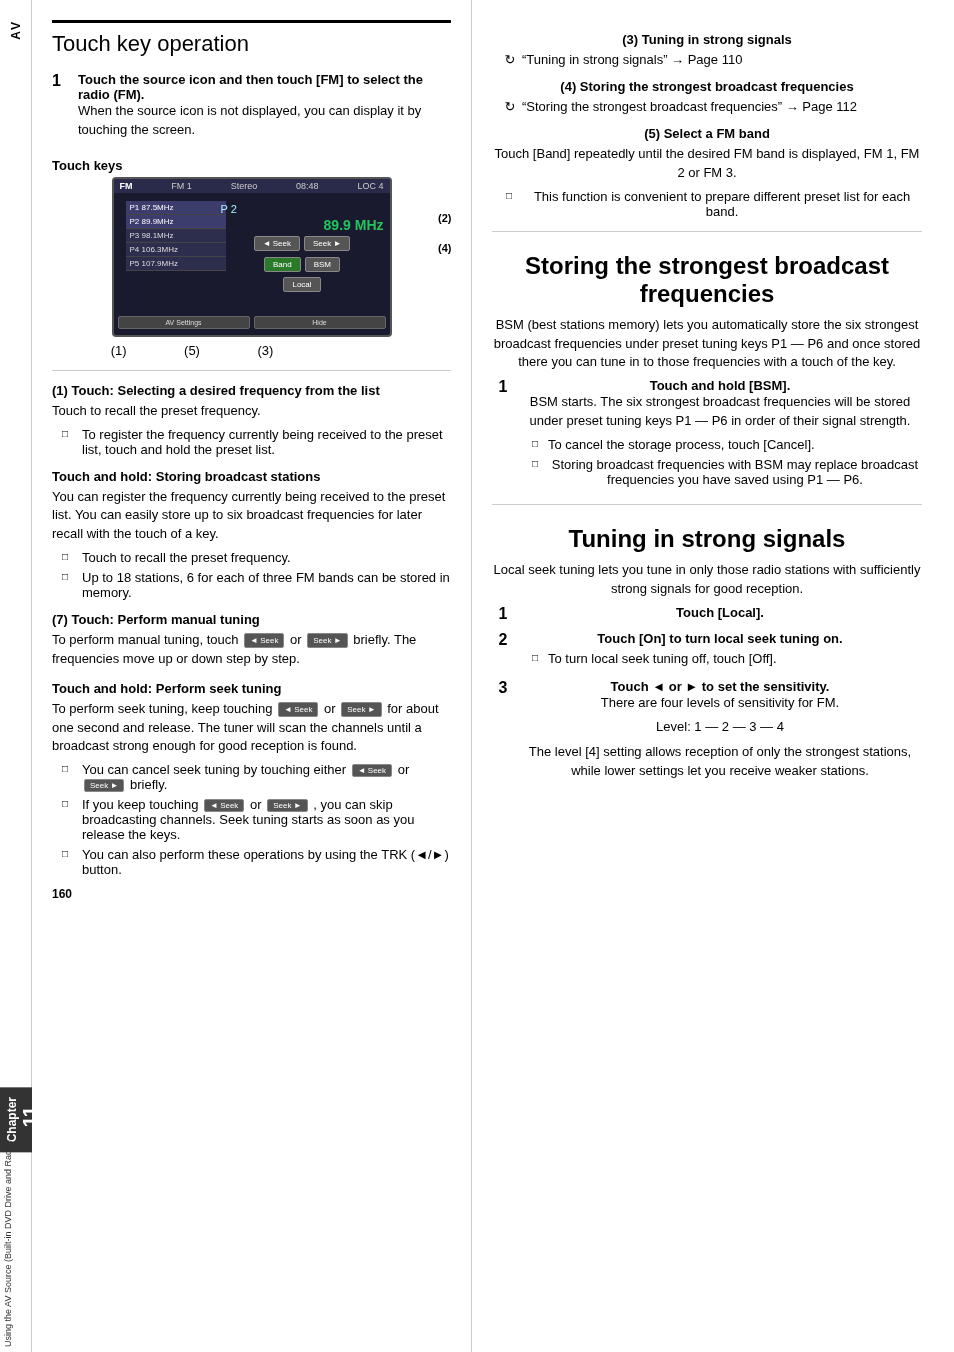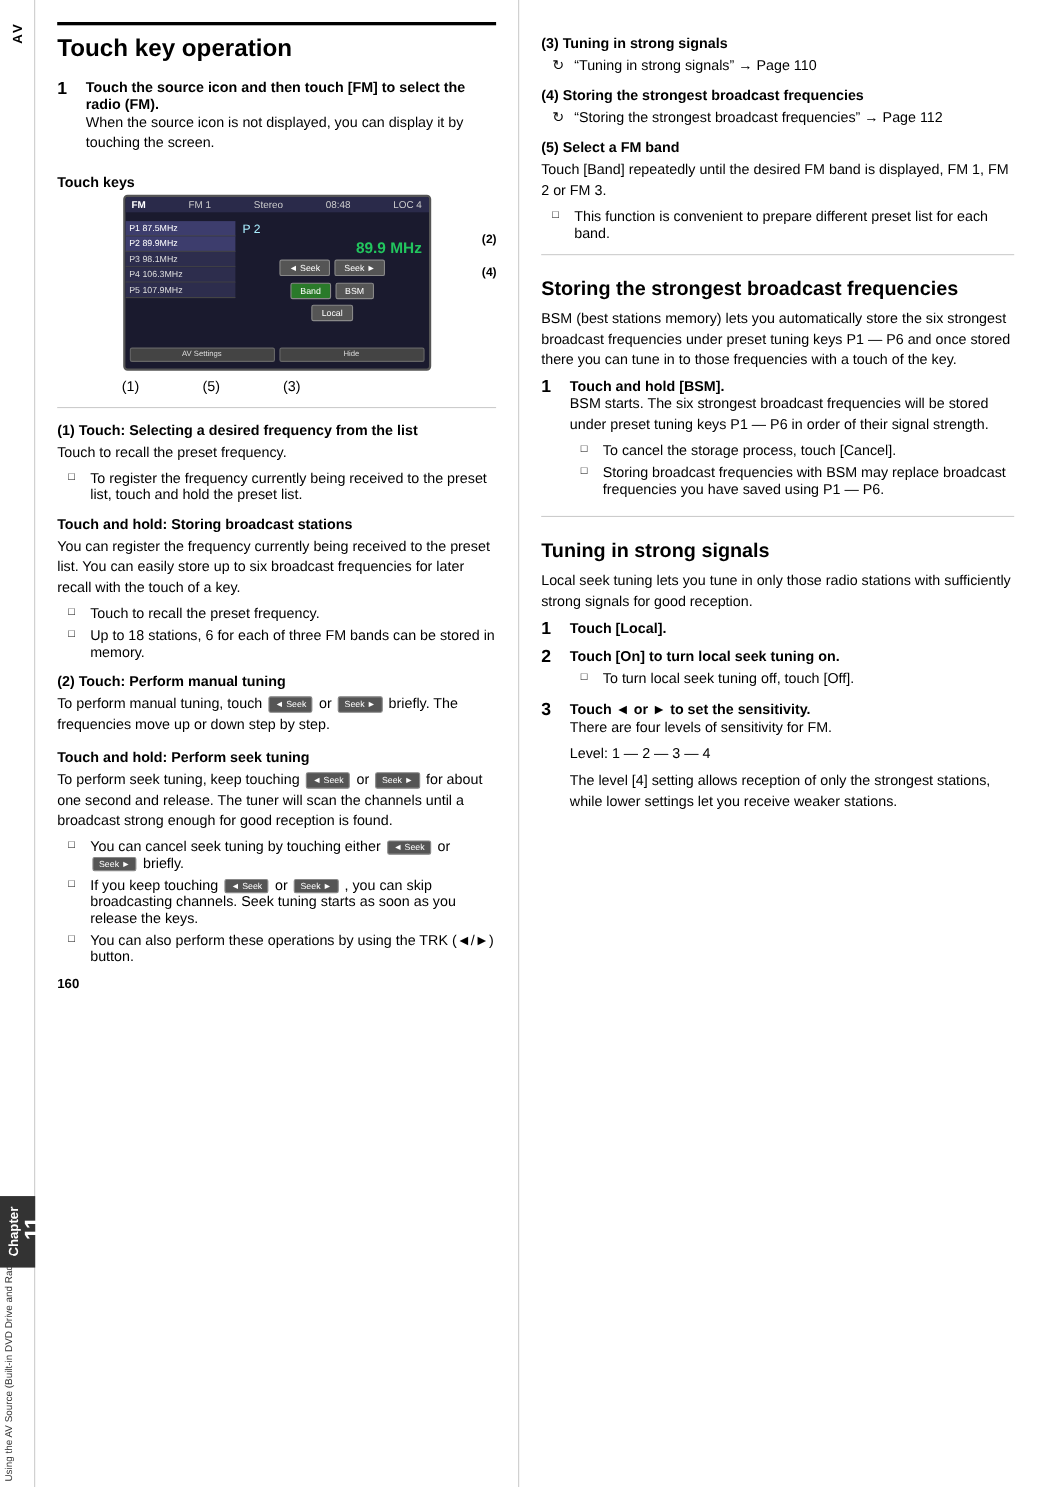--- a/index.html
+++ b/index.html
@@ -76,32 +76,33 @@
       display: flex;
     }
     .left-column {
       width: 440px;
       padding: 20px 20px 20px 20px;
       border-right: 1px solid #ccc;
     }
     .right-column {
       flex: 1;
       padding: 20px 32px 20px 20px;
+      text-align: center;
     }
     
     .page-title {
       font-size: 22px;
-      font-weight: bold;
+      font-weight: normal;
       border-top: 3px solid #000;
       padding-top: 8px;
       margin-bottom: 15px;
     }
     
     .section-title {
-      font-size: 18px;
+      font-size: 24px;
       font-weight: bold;
       margin-top: 20px;
       margin-bottom: 8px;
     }
     .subsection-title {
       font-size: 13px;
       font-weight: bold;
       margin-top: 12px;
       margin-bottom: 4px;
     }
@@ -167,21 +168,21 @@
       font-size: 9px;
       color: #ccc;
     }
     .screen-top-left {
       color: #fff;
       font-weight: bold;
     }
     
     .preset-list {
       position: absolute;
-      left: 0;
+      left: 12px;
       top: 22px;
       width: 100px;
     }
     .preset-item {
       background: #2d2d4d;
       border-bottom: 1px solid #444;
       padding: 2px 4px;
       font-size: 8px;
       color: #ddd;
     }
@@ -371,21 +372,21 @@
       <p>You can register the frequency currently being received to the preset list. You can easily store up to six broadcast frequencies for later recall with the touch of a key.</p>
       <div class="checkbox-item">
         <span class="checkbox-icon">□</span>
         <span>Touch to recall the preset frequency.</span>
       </div>
       <div class="checkbox-item">
         <span class="checkbox-icon">□</span>
         <span>Up to 18 stations, 6 for each of three FM bands can be stored in memory.</span>
       </div>
 
-      <div class="subsection-title">(2) Touch: Perform manual tuning</div>
+      <div class="subsection-title">(7) Touch: Perform manual tuning</div>
       <p>
         <span>To perform manual tuning, touch</span>
         <span class="seek-btn-inline">◄ Seek</span> or
         <span class="seek-btn-inline">Seek ►</span>
         <span>briefly. The frequencies move up or down step by step.</span>
       </p>
 
       <div class="subsection-title">Touch and hold: Perform seek tuning</div>
       <p>
         <span>To perform seek tuning, keep touching</span>

